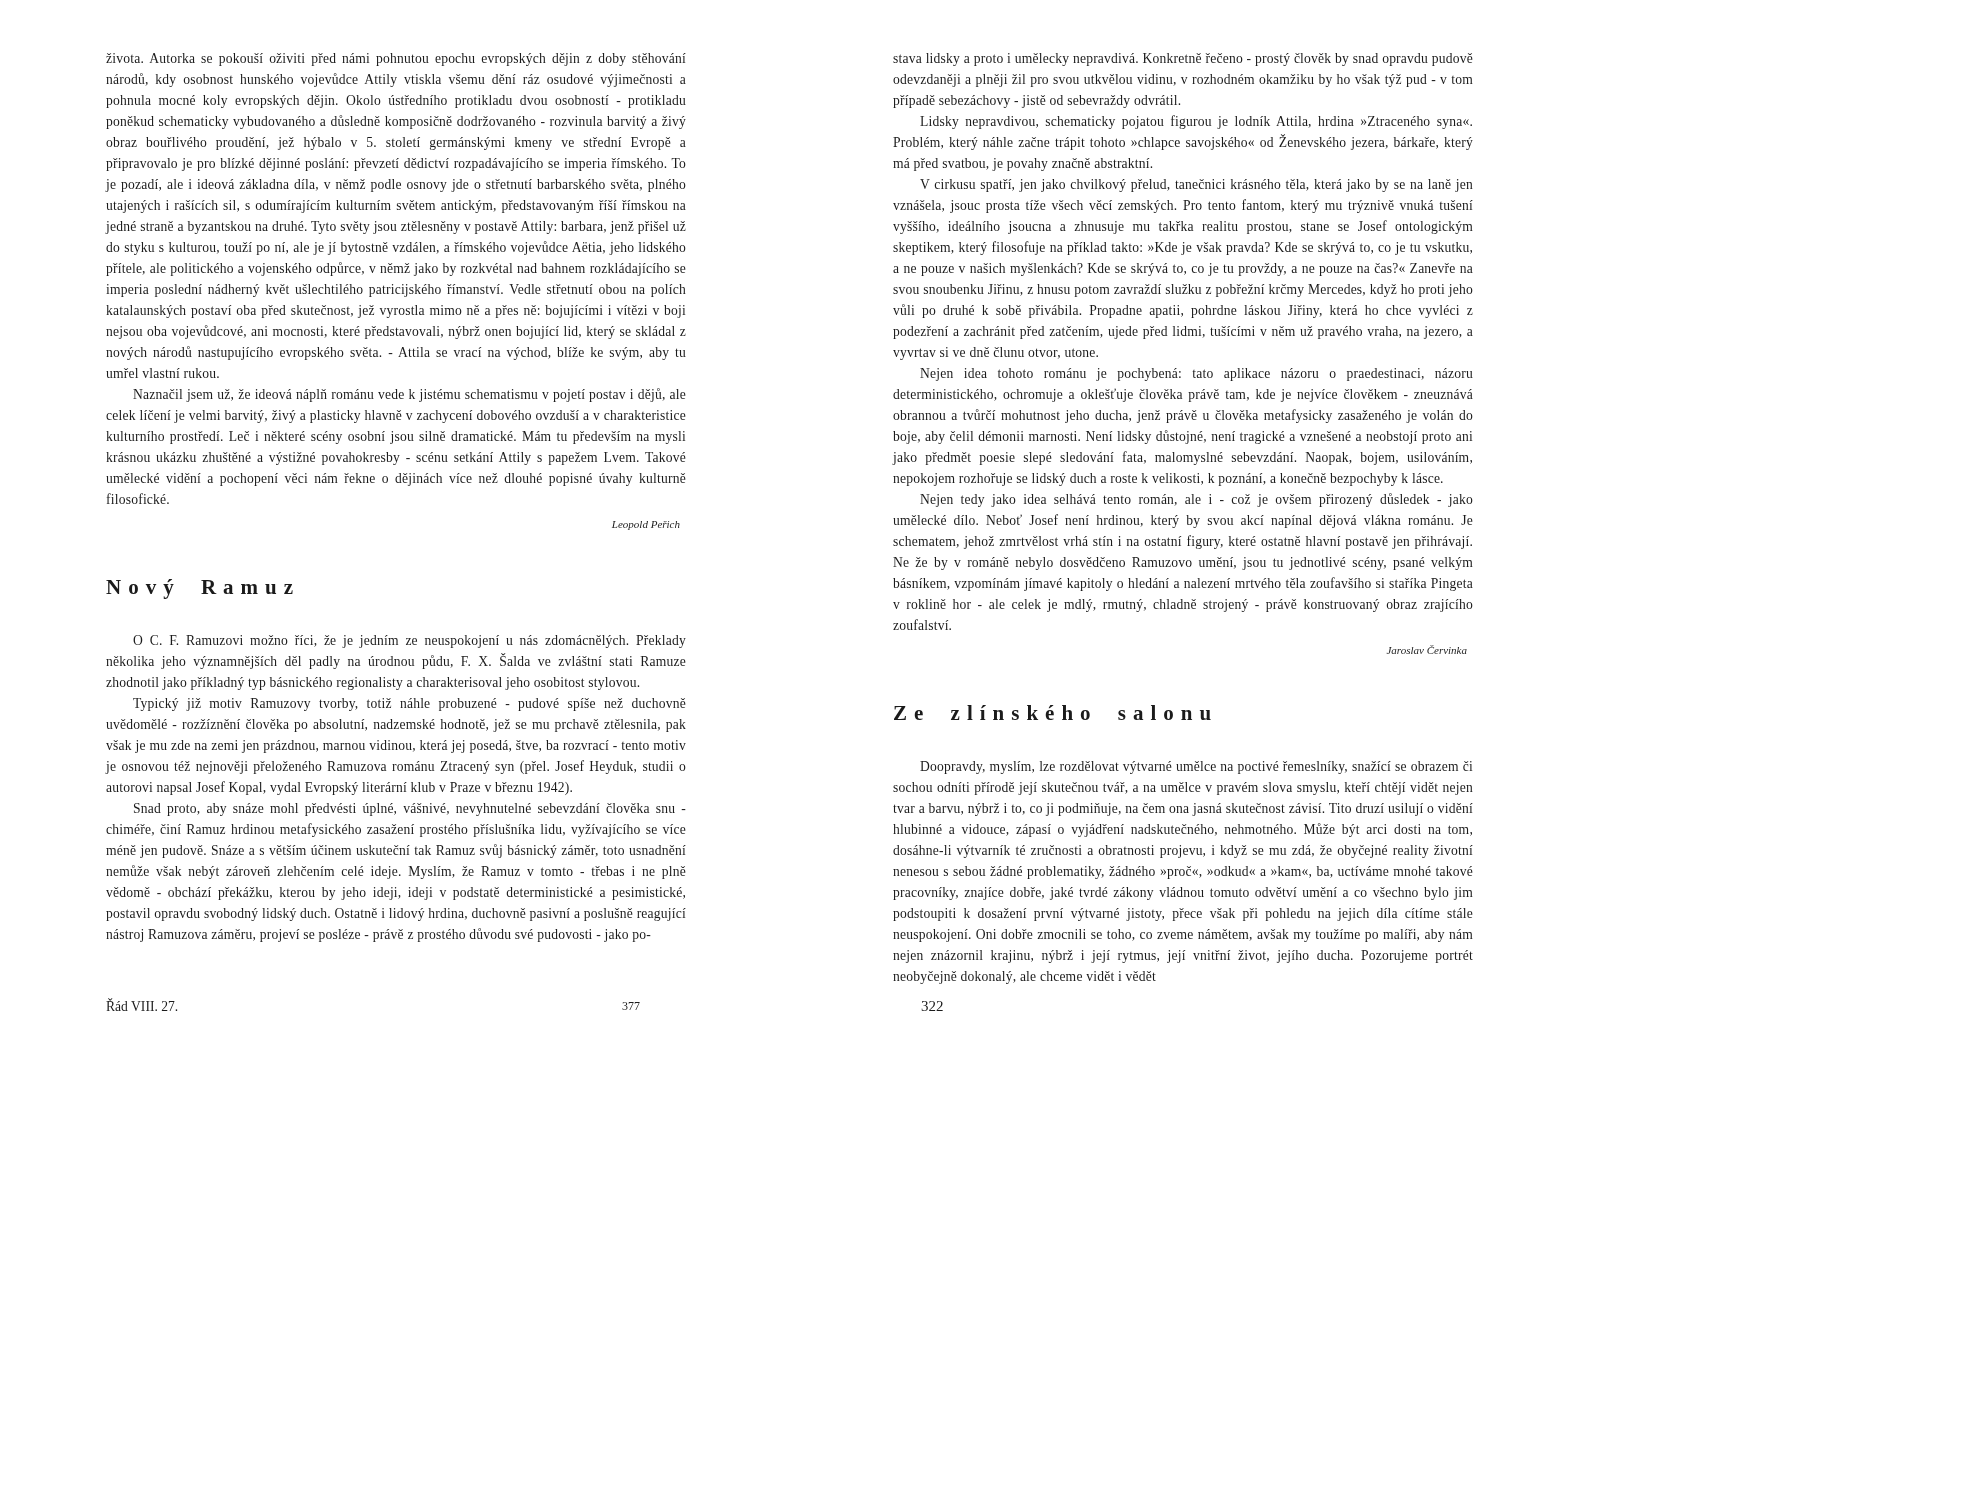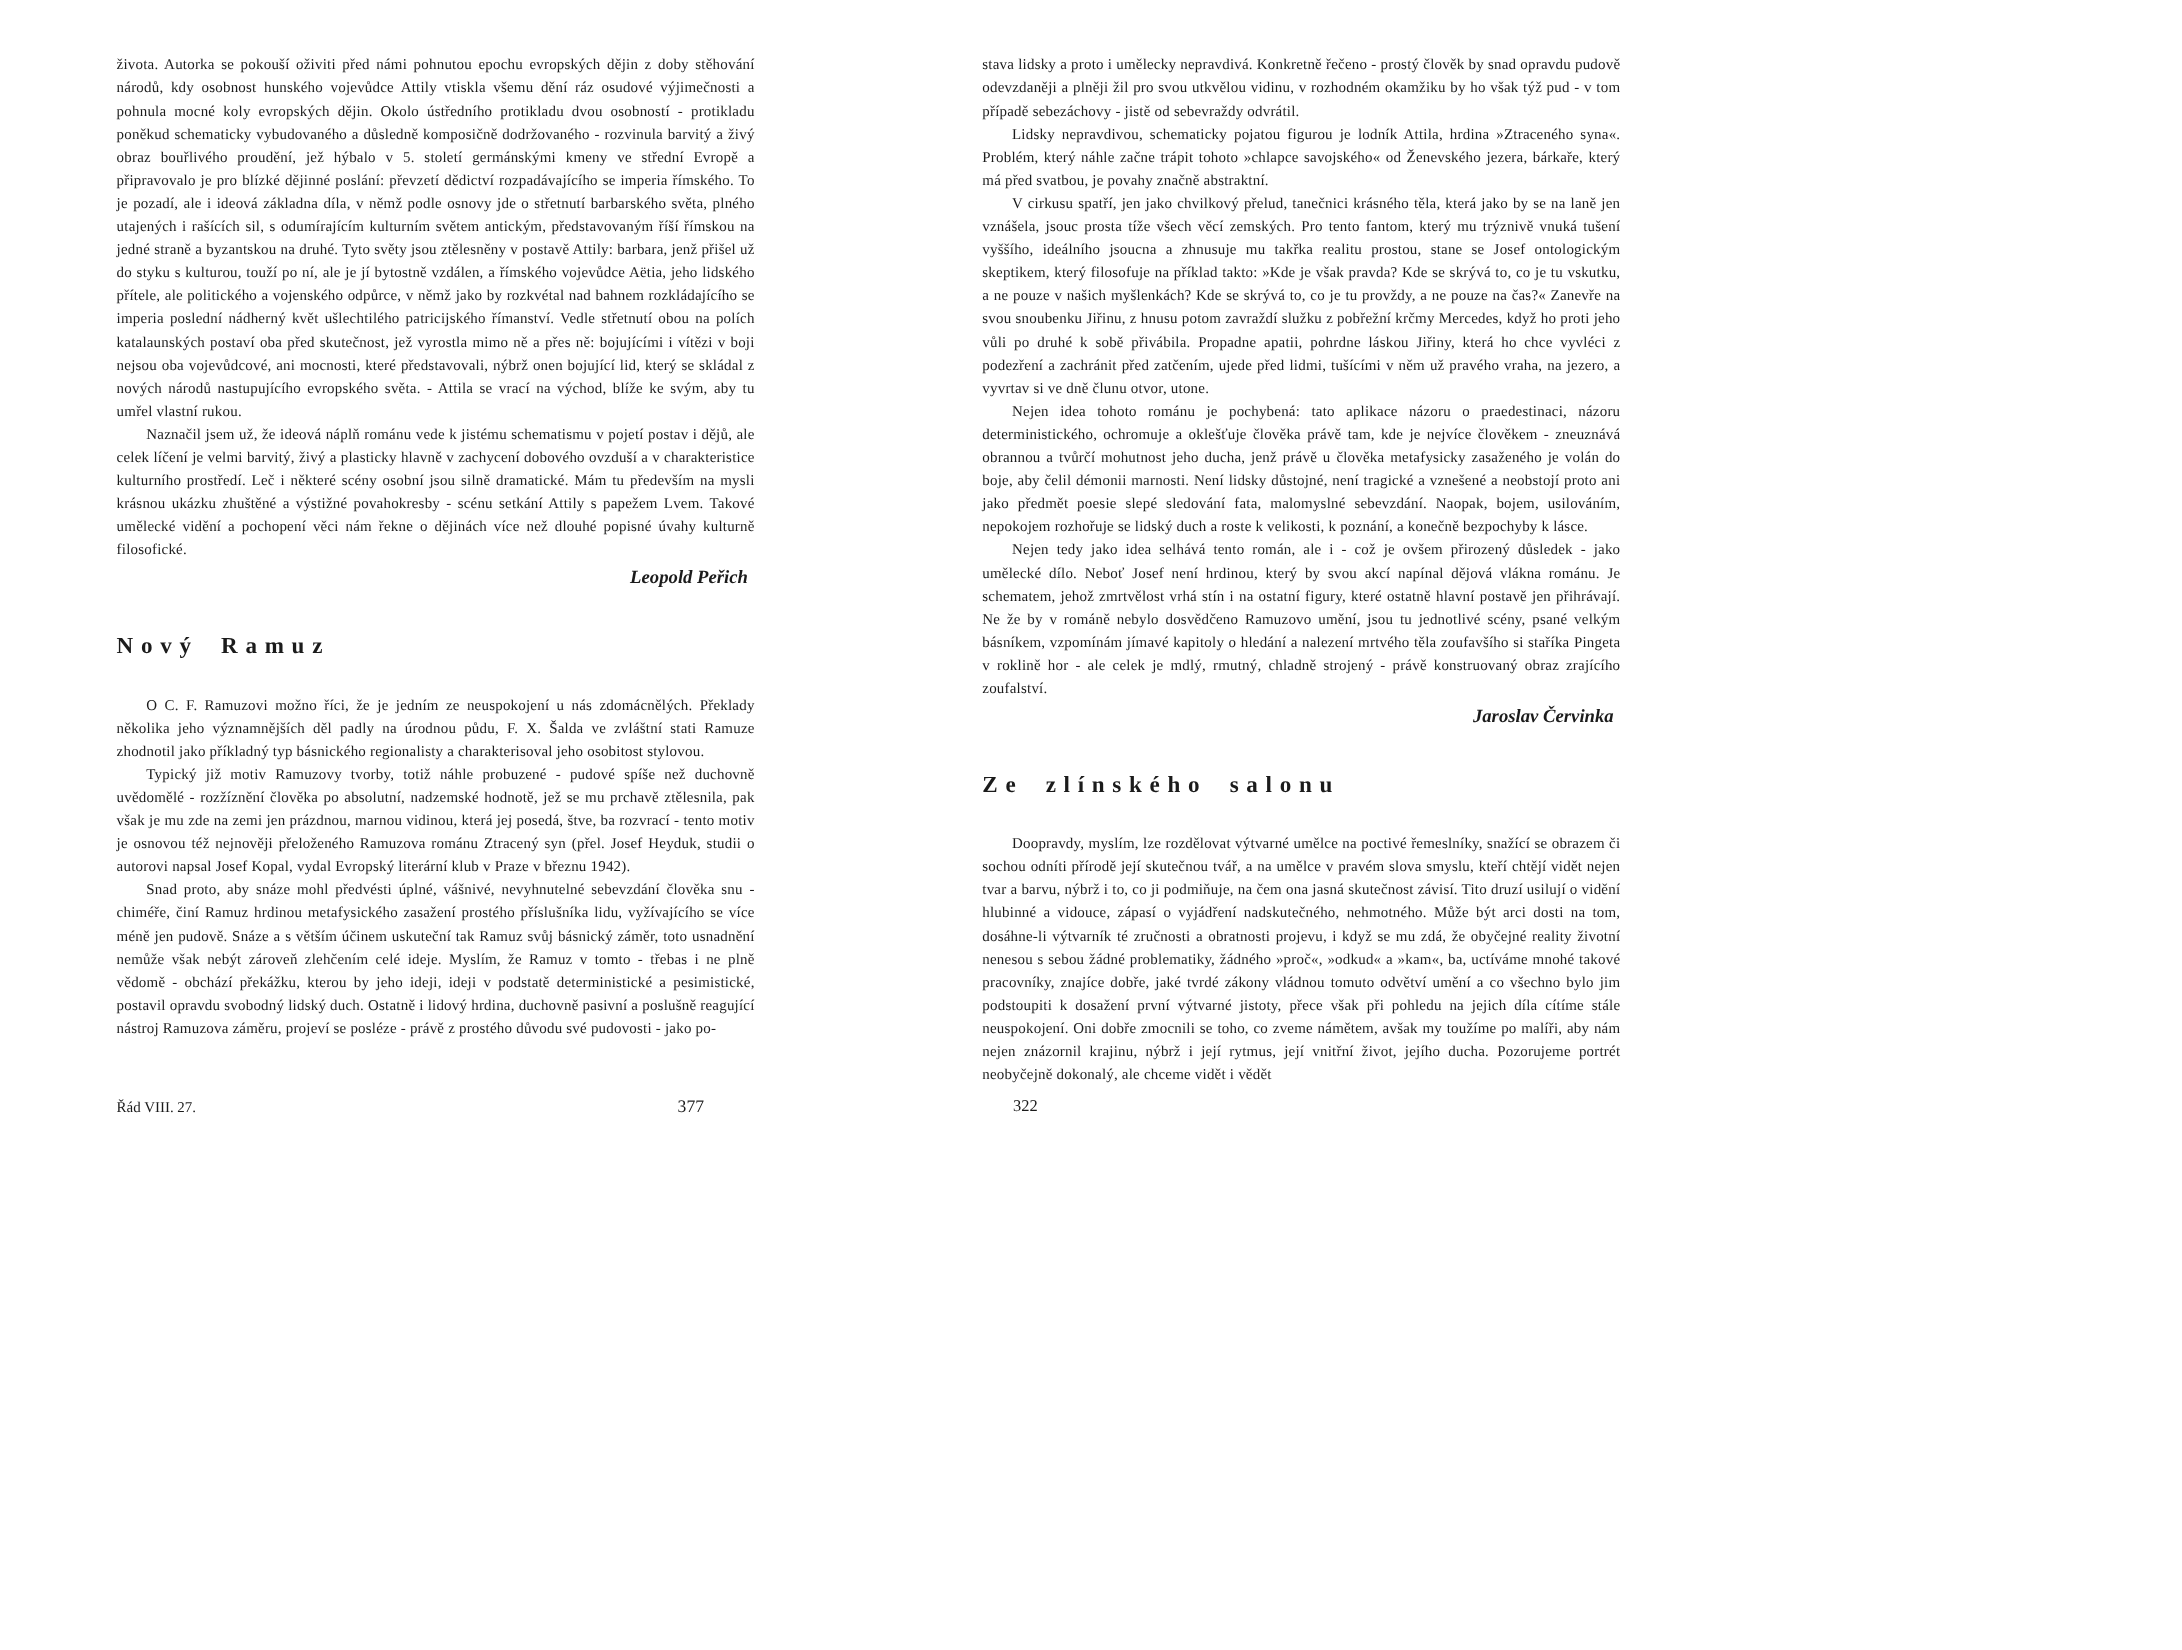--- a/index.html
+++ b/index.html
@@ -28,25 +28,25 @@
     margin: 0;
     font-size: 13.6px;
     line-height: 21px;
     text-align: justify;
     letter-spacing: 0.2px;
   }
   .para.indent { text-indent: 27px; }
 
   .signature {
     margin: 4px 0 0 0;
-    font-size: 17px;
+    font-size: 11px;
     line-height: 21px;
     text-align: right;
     font-style: italic;
-    font-weight: bold;
+    font-weight: normal;
     padding-right: 6px;
   }
 
   .section-heading {
     margin: 40px 0 30px 0;
     font-size: 21px;
     font-weight: 600;
     text-align: left;
     letter-spacing: 7px;
     word-spacing: 8px;
@@ -58,21 +58,21 @@
     right: 0;
     top: 948px;
     font-size: 13.6px;
     line-height: 21px;
   }
   .footer-left-page {
     display: flex;
     justify-content: space-between;
     padding-right: 46px;
   }
-  .footer-left-page .pgnum { font-size: 16px; }
+  .footer-left-page .pgnum { font-size: 12px; }
   .footer-right-page {
     padding-left: 28px;
     font-size: 15px;
   }
 </style>
 </head>
 <body>
 
 <div>
 

